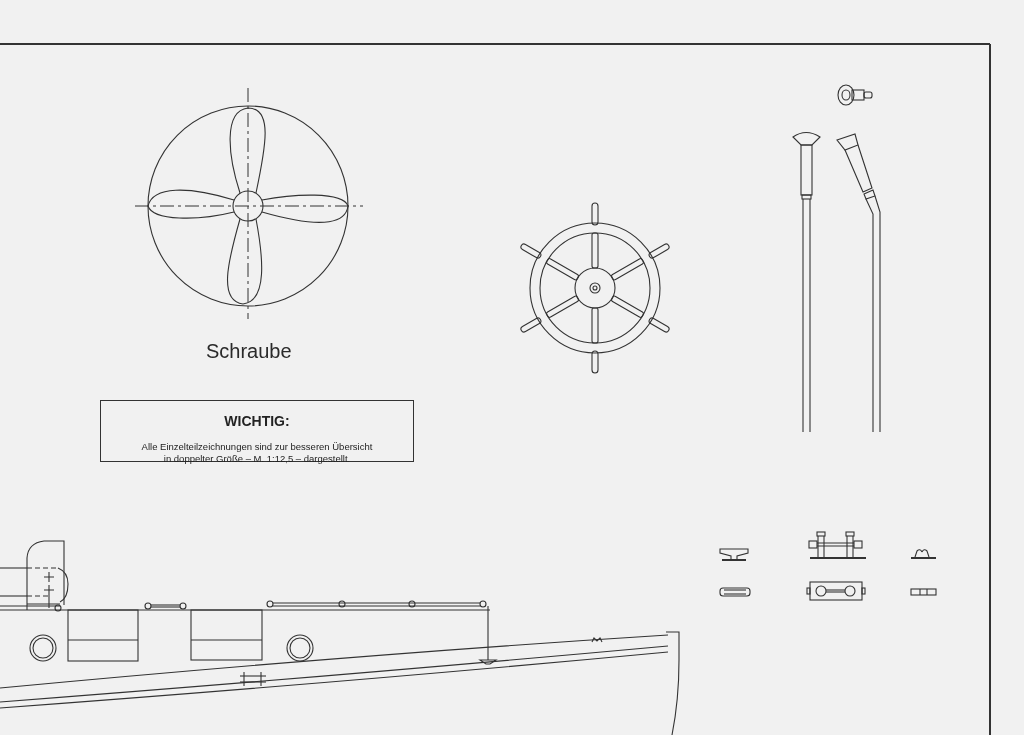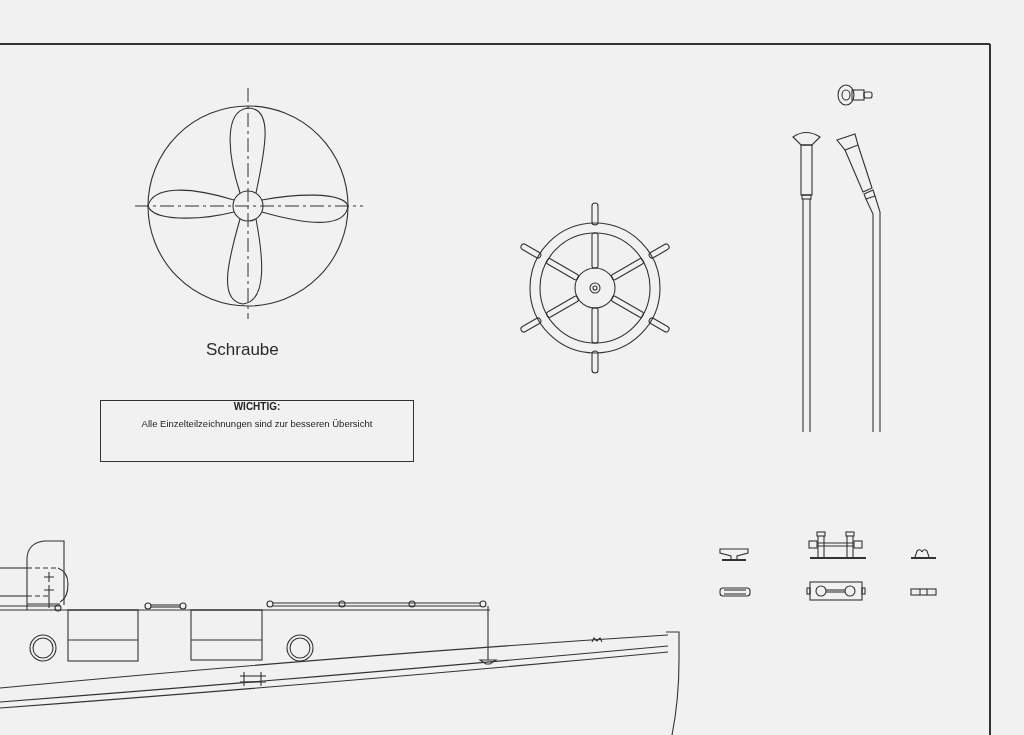--- a/index.html
+++ b/index.html
@@ -7,31 +7,31 @@
     width:1024px; height:735px; overflow:hidden; position:relative;
     background:#f1f1f1;
     font-family:"Liberation Sans", sans-serif;
     color:#222;
   }
   .sheet { position:absolute; left:0; top:0; width:1024px; height:735px; }
   .label {
     position:absolute; white-space:nowrap; color:#2a2a2a;
     font-family:"Liberation Sans", sans-serif;
   }
-  .lbl-schraube { left:206px; top:340px; font-size:17px; }
+  .lbl-schraube { left:206px; top:340px; font-size:20px; }
   .lbl-steuer { left:512px; top:398px; font-size:19px; }
   .lbl-klampen { left:765px; top:649px; font-size:19px; line-height:22px; }
   .lbl-klampen span { display:block; }
   .note {
     position:absolute; left:100px; top:400px; width:314px; height:62px;
     border:1.3px solid #333; box-sizing:border-box; text-align:center;
     background:transparent;
   }
-  .note-title { font-size:10px; font-weight:bold; margin-top:0; color:#222; }
-  .note-text { font-size:9.5px; margin-top:6px; line-height:12px; color:#222; }
+  .note-title { font-size:14px; font-weight:bold; margin-top:12px; color:#222; }
+  .note-text { font-size:9.5px; margin-top:12px; line-height:12px; color:#222; }
   svg { position:absolute; left:0; top:0; }
   .ln { stroke:#333; fill:none; stroke-width:1.1; }
 </style>
 </head>
 <body>
 
 <div class="sheet">
 
 <svg width="1024" height="735" viewBox="0 0 1024 735">
 
@@ -207,16 +207,17 @@
 </svg>
 
 <div class="label lbl-schraube">Schraube</div>
 <div class="label lbl-klampen">
 </div>
 
 <div class="note">
   <div class="note-title">WICHTIG:</div>
   <div class="note-text">
     <div>Alle Einzelteilzeichnungen sind zur besseren Übersicht</div>
+    <div>in doppelter Größe – M. 1:12,5 – dargestellt.</div>
   </div>
 </div>
 
 </div>
 
 </body></html>

